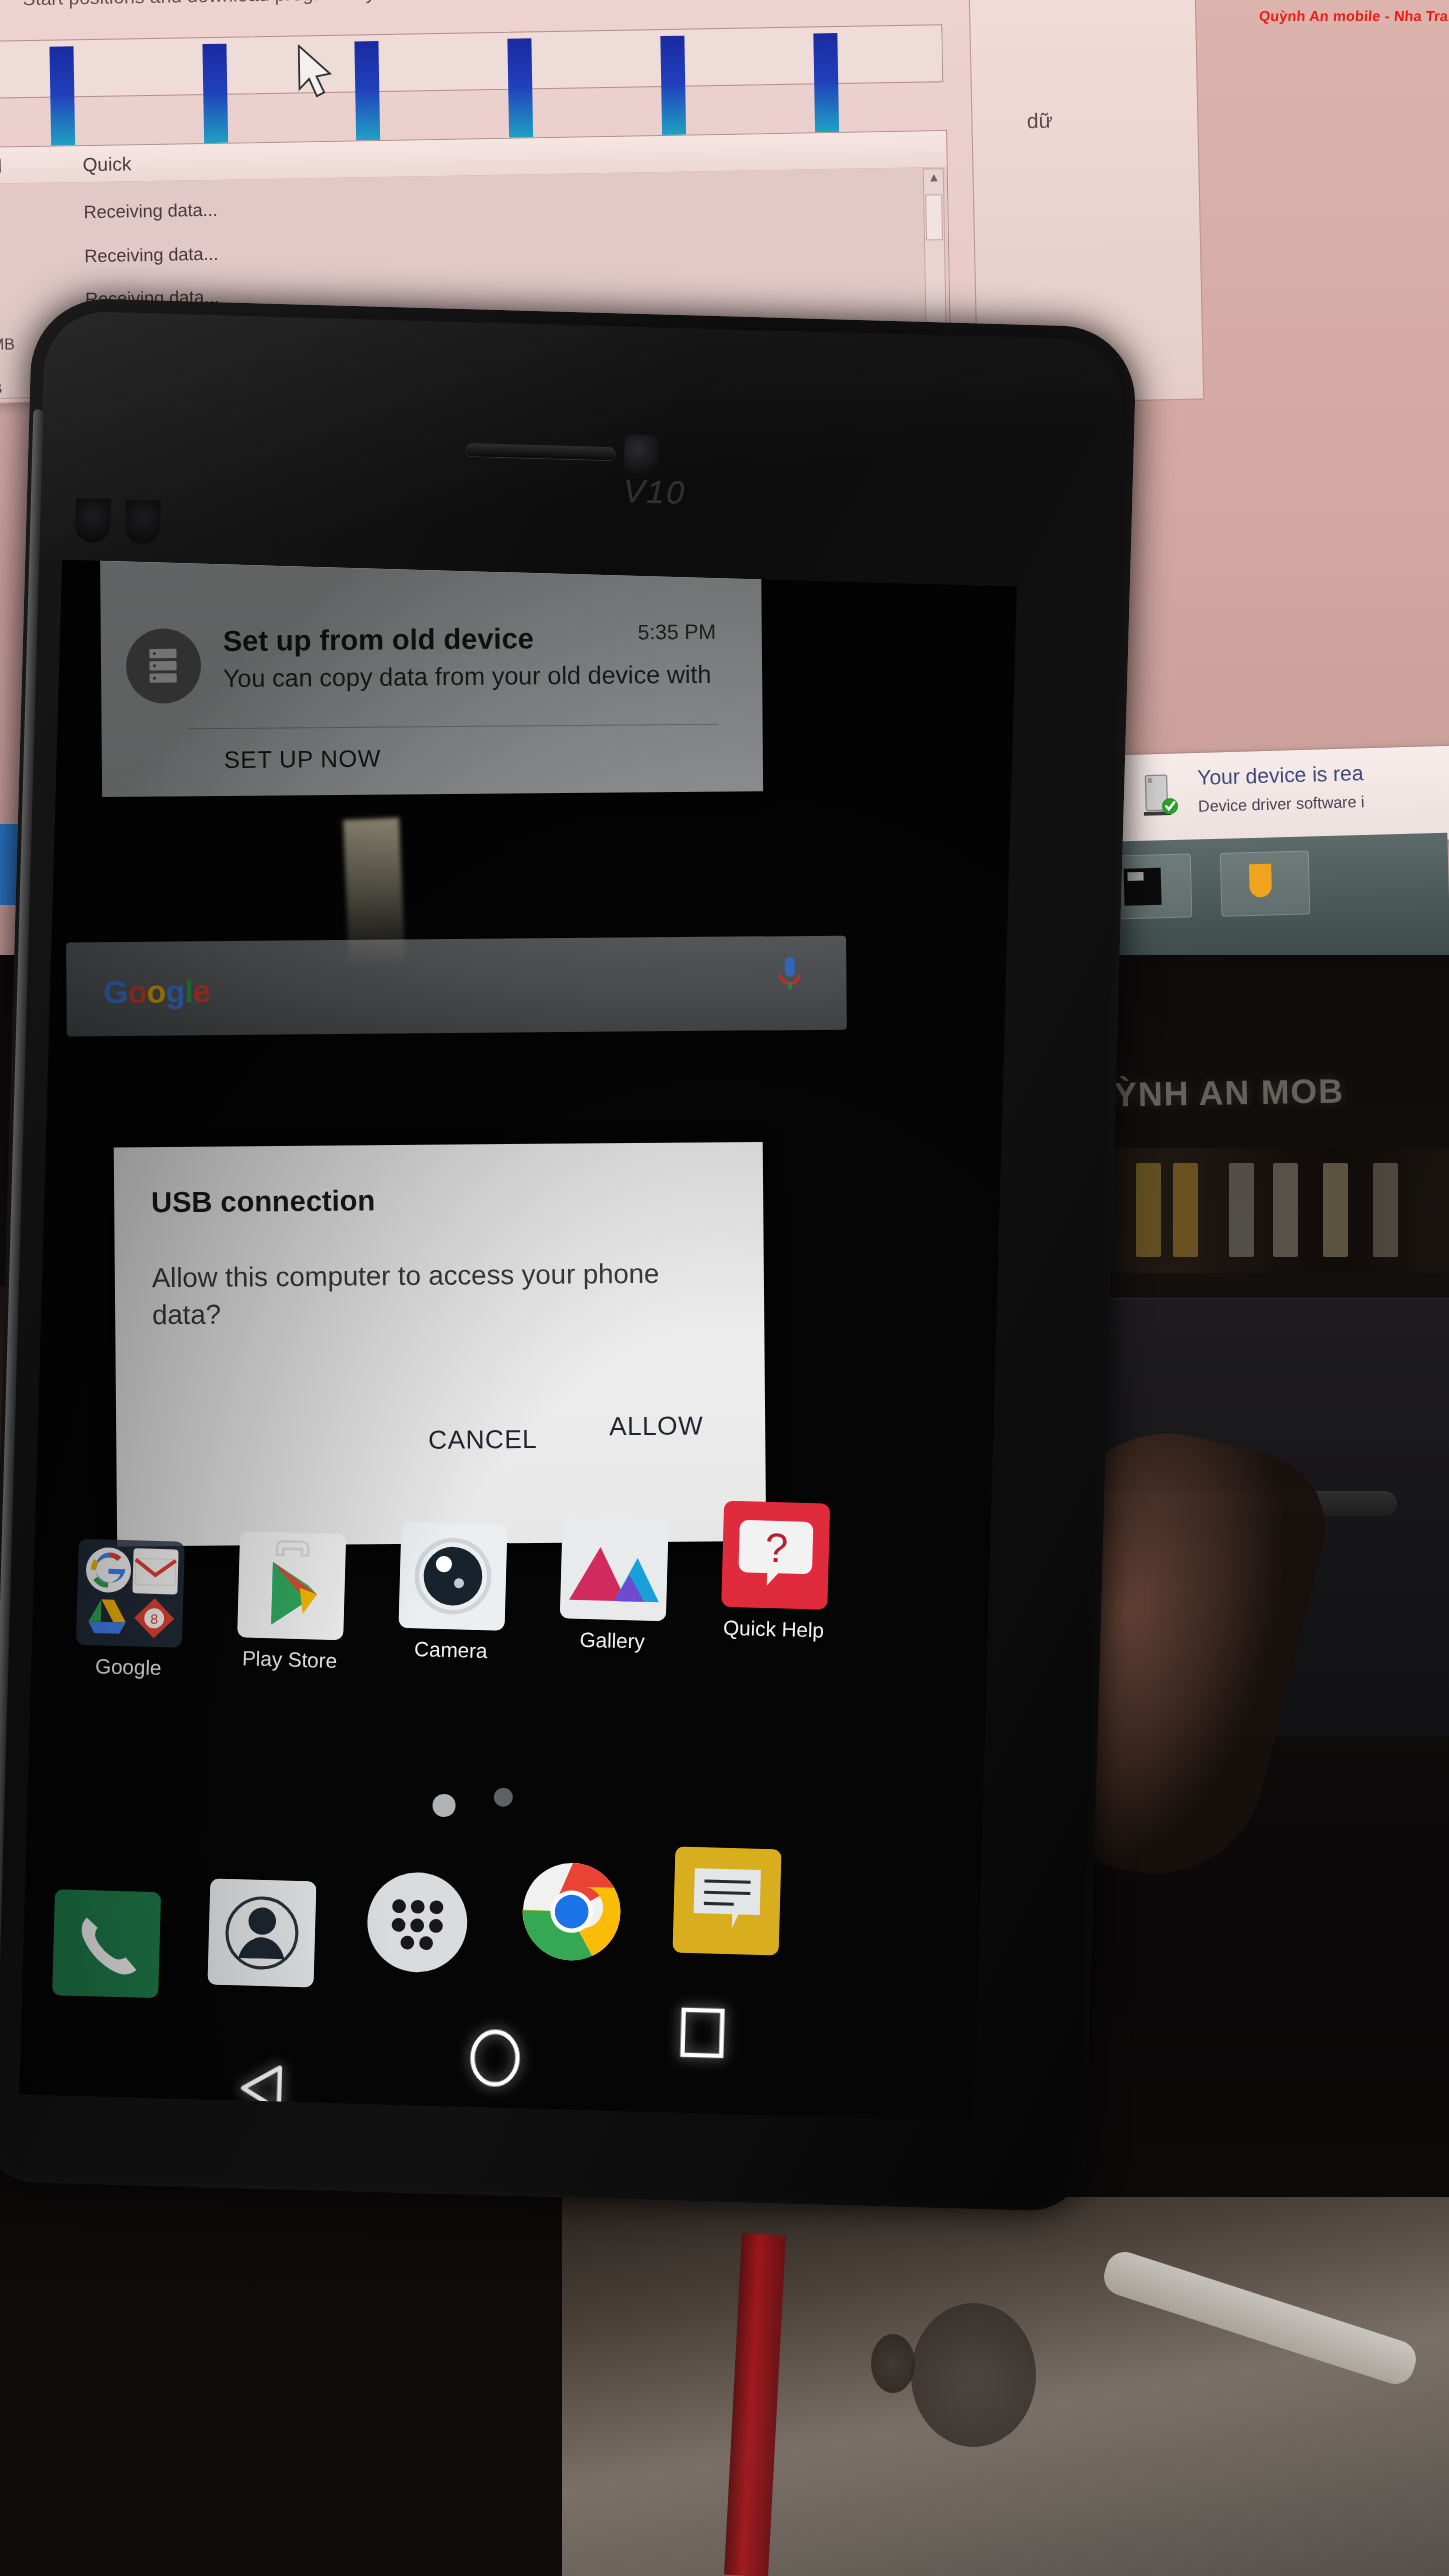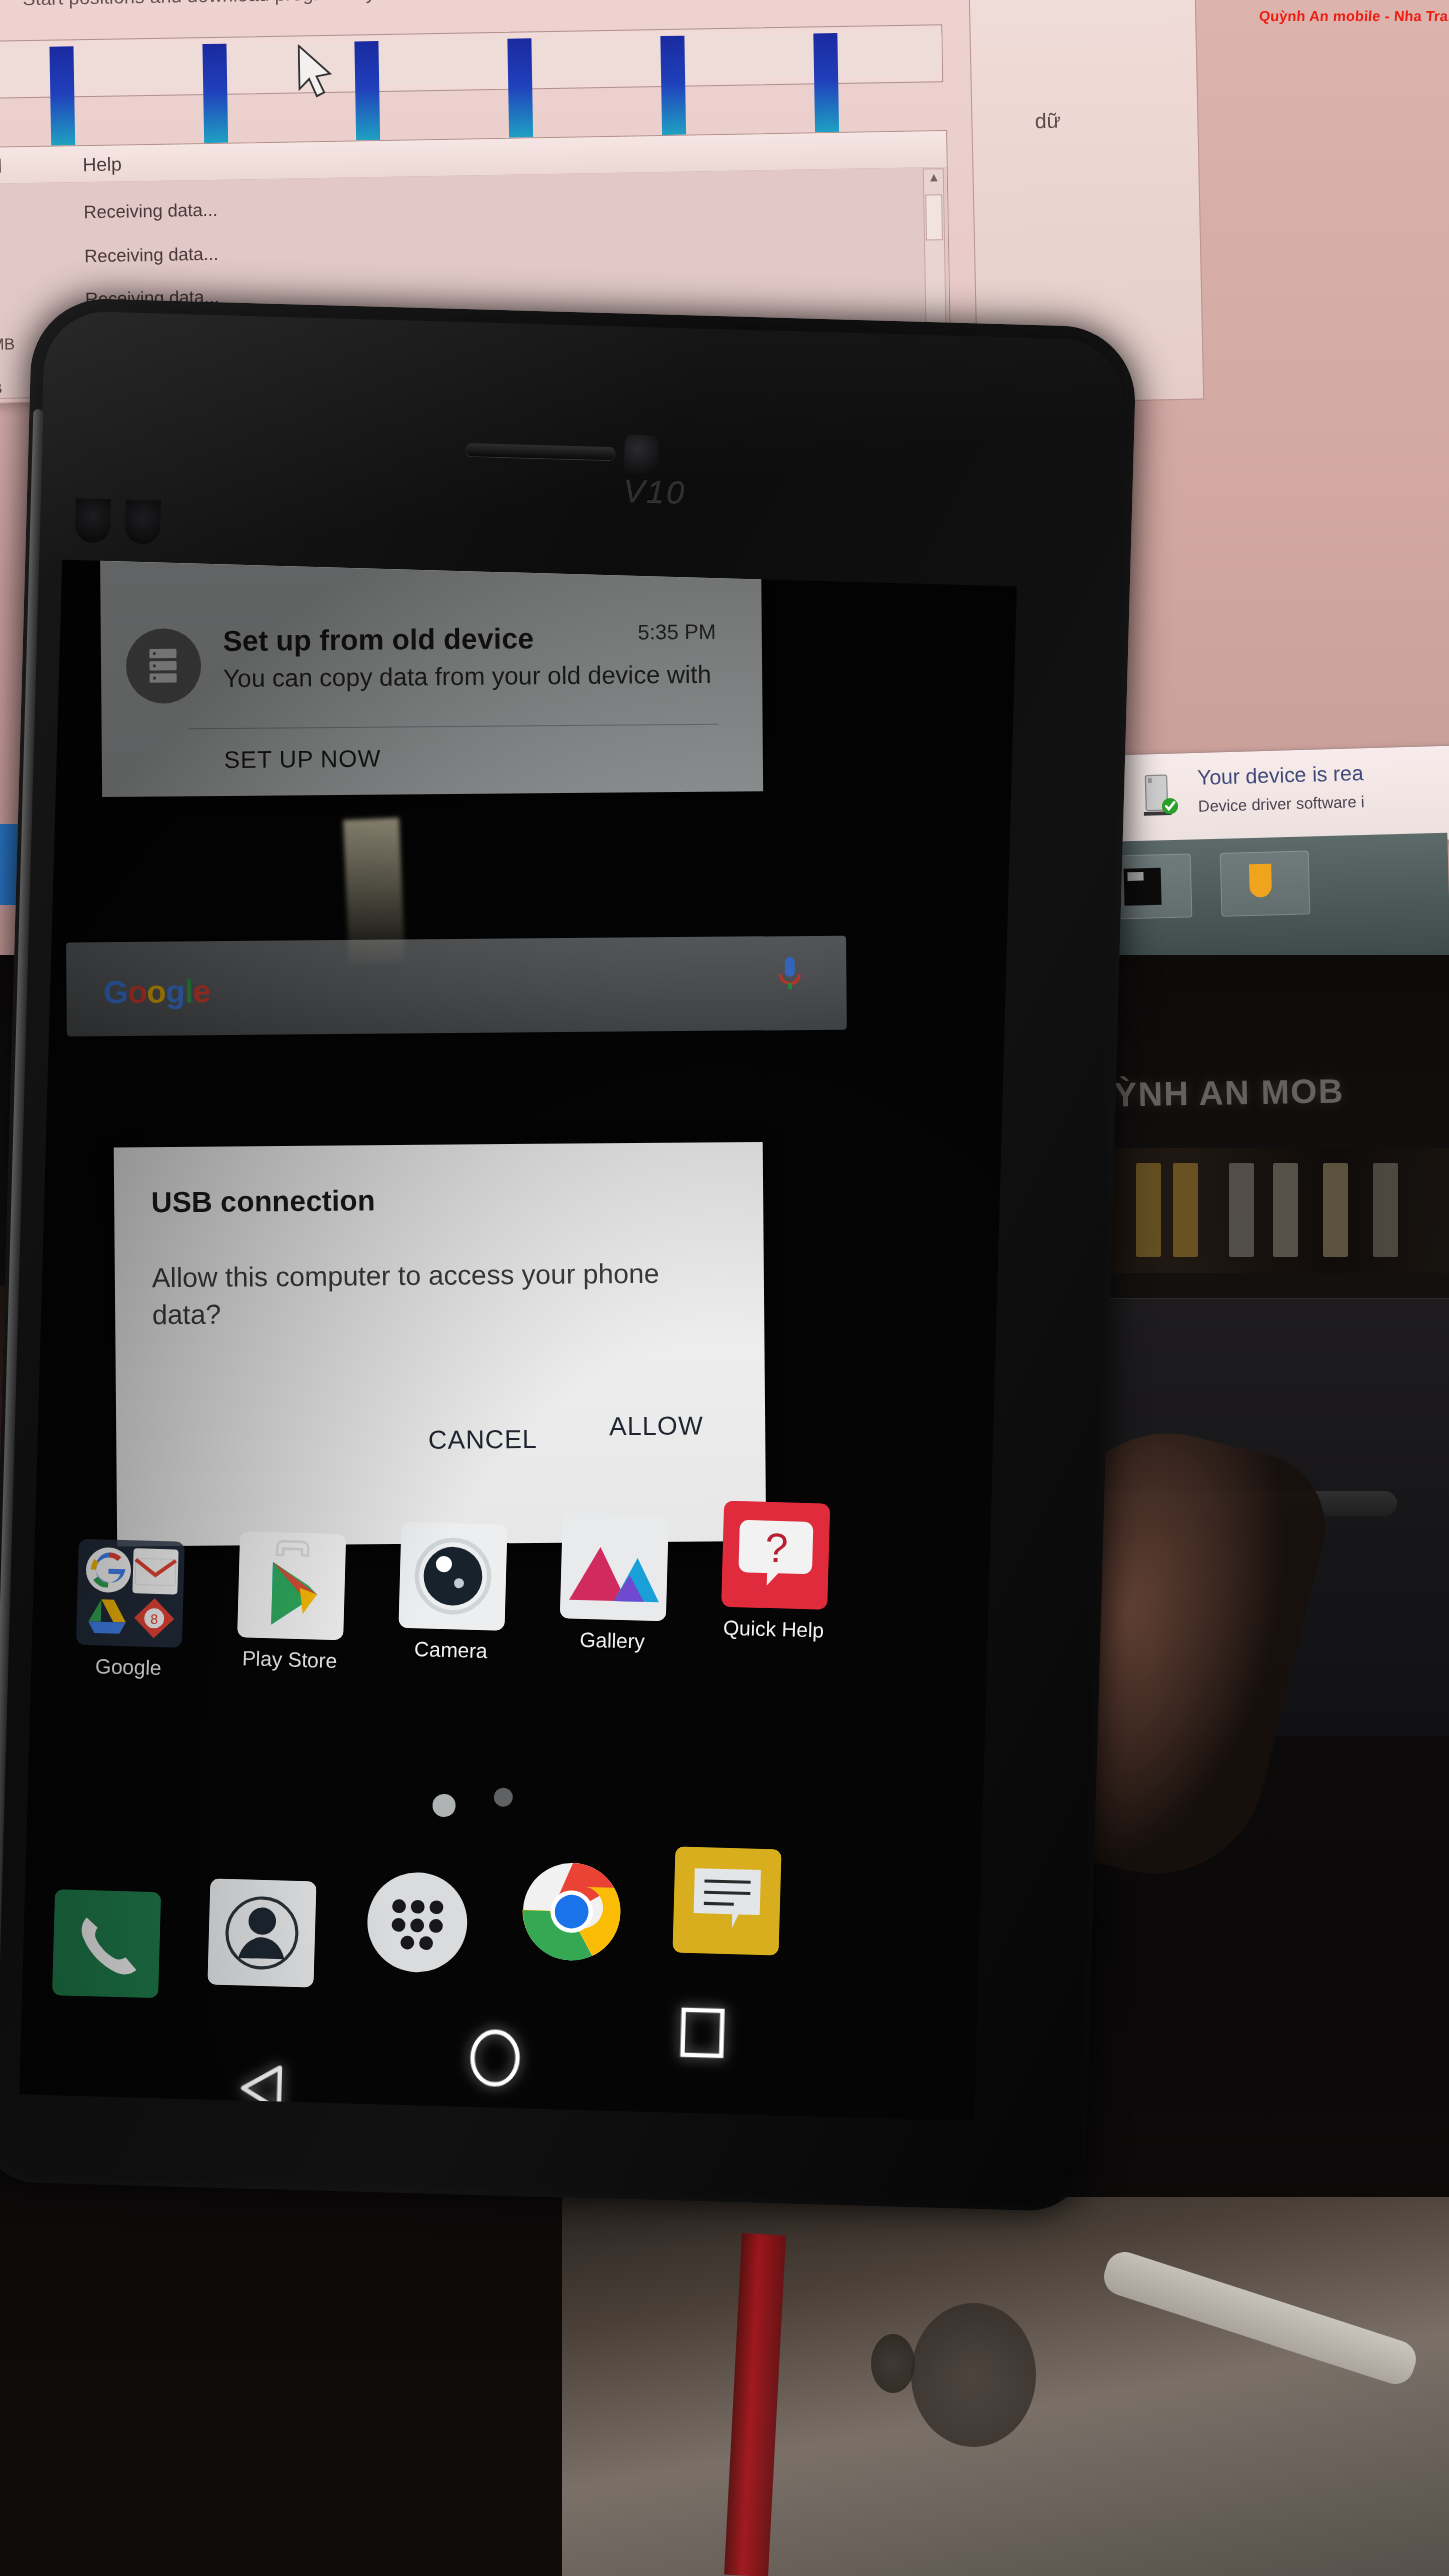--- a/index.html
+++ b/index.html
@@ -45,21 +45,21 @@
   .dlrow .c1{position:absolute;left:5px;top:6.2px;font-size:16px;color:#5a4648;}
   .dlrow .c2{position:absolute;left:100px;top:5px;font-size:18px;color:#4a383a;}
   #vscroll{position:absolute;right:3.7px;top:37px;width:19px;bottom:5px;background:#e9d4d1;border:0.6px solid #c6a4a0;}
   #vthumb{position:absolute;left:1.2px;top:25px;width:15px;height:44px;background:#f3e3e0;border:0.6px solid #c0a09c;}
   .vcaret{position:absolute;left:4.4px;font-size:12.5px;color:#7a6062;}
 
   
   #rightWinEdge{position:absolute;left:973px;top:-12.5px;width:225px;height:412px;
       background:linear-gradient(180deg,#f0dcd8,#e6cdc9);border:1.2px solid #bb9591;
       transform:rotate(-1.2deg);}
-  #duText{position:absolute;left:1027px;top:109px;font-size:21px;color:#5c4a4c;transform:rotate(-1deg);margin-left:8px;}
+  #duText{position:absolute;left:1027px;top:109px;font-size:21px;color:#5c4a4c;transform:rotate(-1deg);}
   #watermark{position:absolute;left:1259px;top:7.5px;font-size:14.4px;font-weight:bold;
       color:#ee1c11;letter-spacing:0.2px;white-space:nowrap;transform:skewX(-4deg);}
 
   
   #balloon{position:absolute;left:1103px;top:749px;width:387px;height:94px;
       background:linear-gradient(180deg,#f7eceb,#ece0de);border:1.2px solid #a98f8c;
       border-radius:11.2px;transform:rotate(-1.6deg);box-shadow:0 1.9px 6.2px rgba(0,0,0,.2);}
   #balloon .btitle{position:absolute;left:94px;top:12.5px;font-size:21px;color:#3f4a7a;white-space:nowrap;}
   #balloon .bsub{position:absolute;left:94px;top:45px;font-size:16px;color:#4a4250;white-space:nowrap;}
   #balloon .bicon{position:absolute;left:37px;top:20px;width:40px;height:49px;}
@@ -222,21 +222,21 @@
 
     <div id="cursorArrow">
       <svg width="37" height="56" viewBox="0 0 60 90">
         <polygon points="2,2 2,72 18,56 30,84 42,78 30,52 52,48" fill="#f4f0ef" stroke="#333" stroke-width="3"></polygon>
       </svg>
     </div>
 
     <div id="listPanel">
       <div id="listHeader">
         <div class="hcell" style="left:8.7px;">d</div>
-        <div class="hcell" style="left:100px;">Help</div>
+        <div class="hcell" style="left:100px;">Quick</div>
       </div>
       <div id="listBody">
         <div class="dlrow" style="top:15px;">
           <span class="c1"></span>
           <span class="c2">Receiving data...</span>
         </div>
         <div class="dlrow" style="top:59px;">
           <span class="c1">B</span>
           <span class="c2">Receiving data...</span>
         </div>

